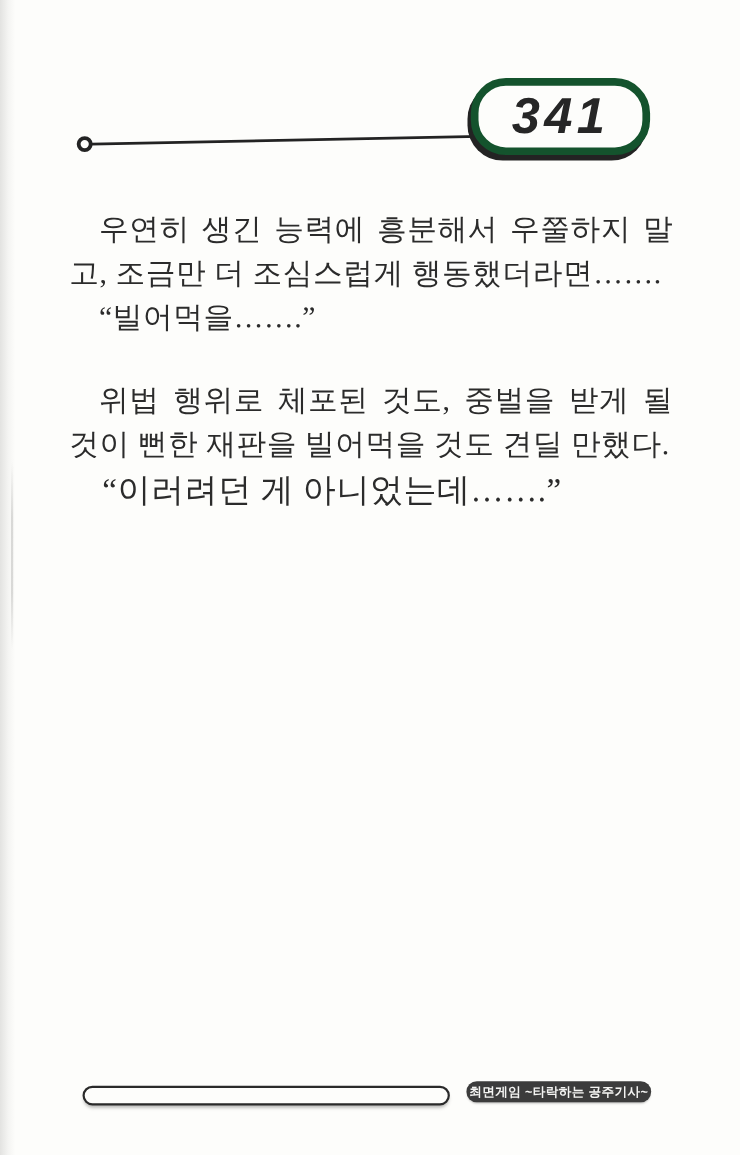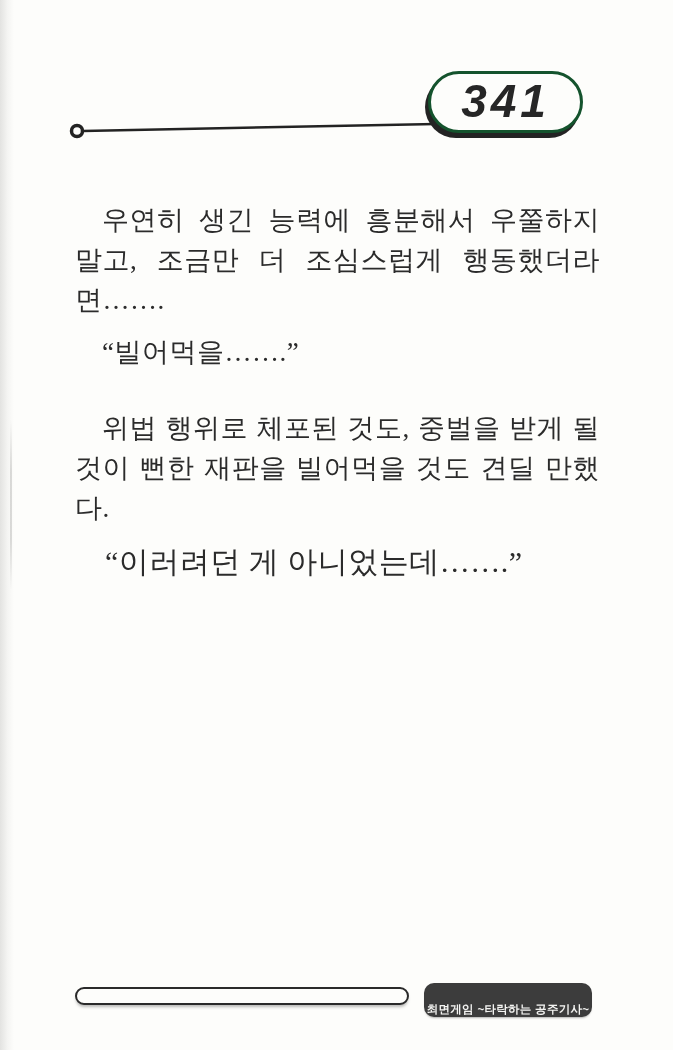--- a/index.html
+++ b/index.html
@@ -37,21 +37,21 @@
   .leader-svg {
     position: absolute;
     left: 0; top: 0;
     width: 673px; height: 170px;
   }
   .page-number-badge {
     position: absolute;
     left: 428px; top: 71px;
     width: 149px; height: 56px;
     background: #fdfdfb;
-    border: 3px solid #14532d;
+    border: 7px solid #14532d;
     border-radius: 32px;
     box-shadow: -3px 5px 0 0 #232323;
     display: flex;
     align-items: center;
     justify-content: center;
   }
   .page-number-badge .num {
     font-family: "Liberation Sans", "DejaVu Sans", sans-serif;
     font-size: 46px;
     font-weight: bold;
@@ -65,21 +65,21 @@
   .text-block {
     position: absolute;
     left: 63px; top: 188px;
     width: 549px;
     font-size: 27px;
     line-height: 40px;
     letter-spacing: 0.5px;
     text-align: justify;
   }
   .para {
-    margin: 12px;
+    margin: 0;
     text-indent: 1em;
   }
   .gap-sm { margin-bottom: 24px; }
   .gap-md { margin-bottom: 20px; }
   .gap-lg { margin-bottom: 36px; }
   .gap-d2 { margin-bottom: 16px; }
   .dialog-large {
     font-size: 30px;
     line-height: 44px;
   }
@@ -90,25 +90,25 @@
     left: 75px; top: 987px;
     width: 330px; height: 14px;
     border: 2px solid #2a2a2a;
     border-radius: 10px;
     background: #fdfdfb;
     box-shadow: 0 3px 3px -1px rgba(60,60,58,0.35);
   }
   .footer-badge {
     position: absolute;
     left: 424px; top: 983px;
-    width: 168px; height: 34px;
+    width: 168px; height: 19px;
     background: #3c3c3c;
     border-radius: 10px;
     display: flex;
-    align-items: flex-end;
+    align-items: center;
     justify-content: center;
     box-shadow: 0 2px 2px -1px rgba(0,0,0,0.3);
   }
   .footer-badge .title {
     font-family: "Liberation Sans", "DejaVu Sans", sans-serif;
     font-size: 11.5px;
     font-weight: bold;
     color: #f4f4f2;
     letter-spacing: 0.3px;
     white-space: nowrap;

